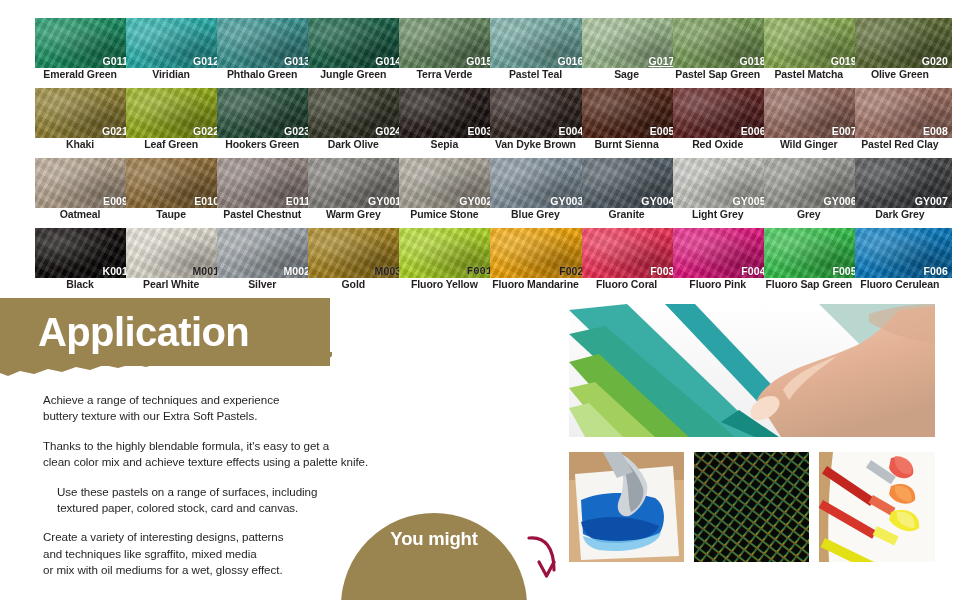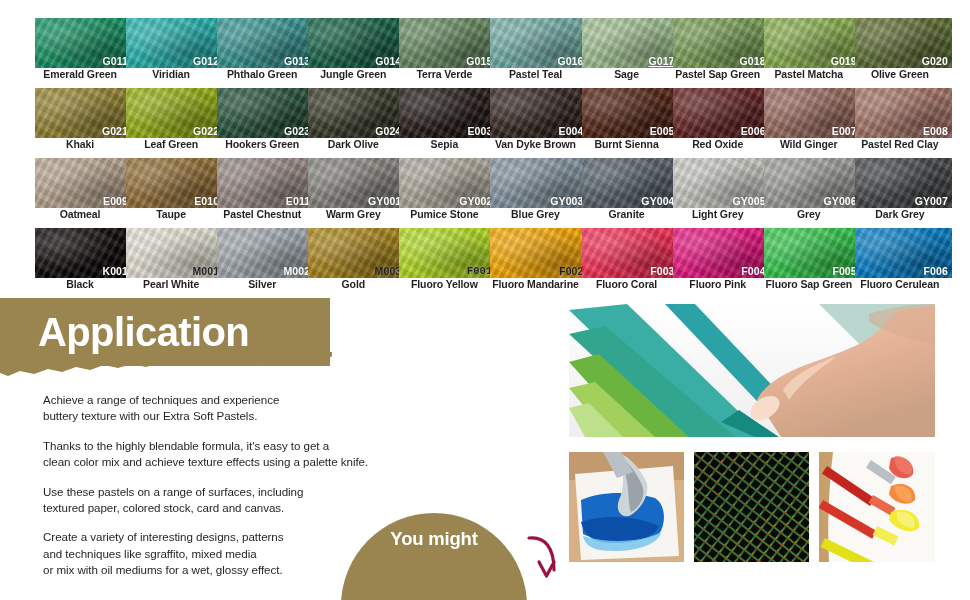--- a/index.html
+++ b/index.html
@@ -371,21 +371,21 @@
   <svg class="app-band-torn" viewBox="0 0 332 26" preserveAspectRatio="none">
     <path d="M0,0 L332,0 L332,4 L326,9 L316,6 L300,10 L288,7 L272,11 L258,8 L240,12 L224,9 L208,13 L192,10 L176,14 L160,11 L146,15 L132,12 L118,16 L104,13 L90,18 L76,15 L62,20 L48,17 L34,22 L20,19 L8,24 L0,21 Z" fill="#9a8450"></path>
   </svg>
   <div class="app-title">Application</div>
 
   <div class="app-body" id="appBody">
       <p class="app-para" style="white-space: pre-line;">Achieve a range of techniques and experience
 buttery texture with our Extra Soft Pastels.</p>
       <p class="app-para" style="white-space: pre-line;">Thanks to the highly blendable formula, it's easy to get a
 clean color mix and achieve texture effects using a palette knife.</p>
-      <p class="app-para" style="white-space: pre-line;">Use these pastels on a range of surfaces, including
+      <p class="app-para" style="white-space: pre-line; margin-left: 14px;">Use these pastels on a range of surfaces, including
 textured paper, colored stock, card and canvas.</p>
       <p class="app-para" style="white-space: pre-line;">Create a variety of interesting designs, patterns
 and techniques like sgraffito, mixed media
 or mix with oil mediums for a wet, glossy effect.</p>
     </div>
 
   <div class="ymal-circle"></div>
   <div class="ymal-text">
     <div>You might</div>
   </div>

